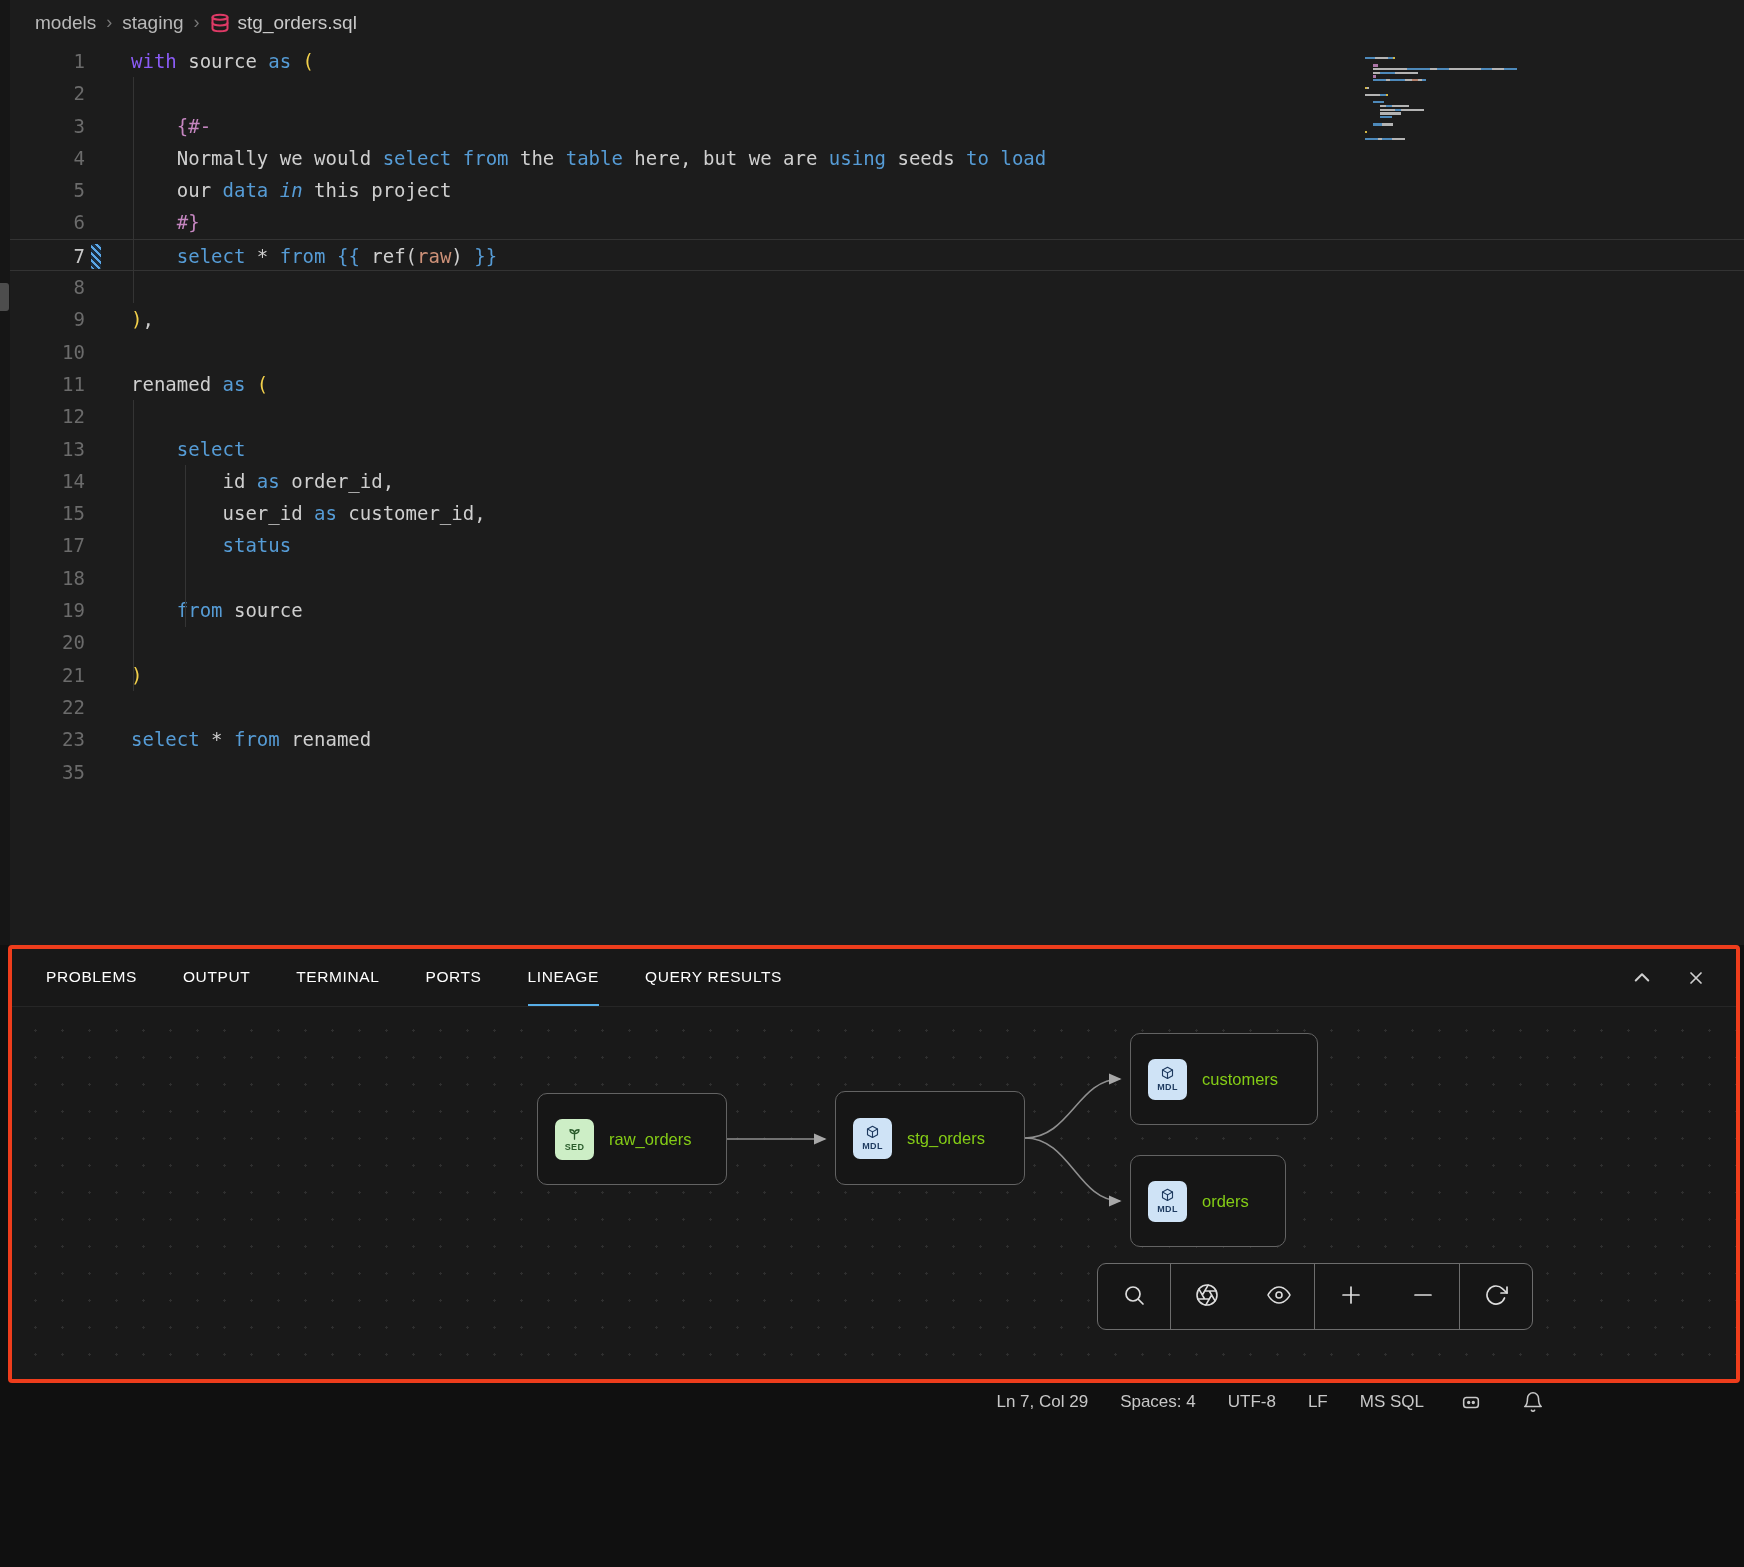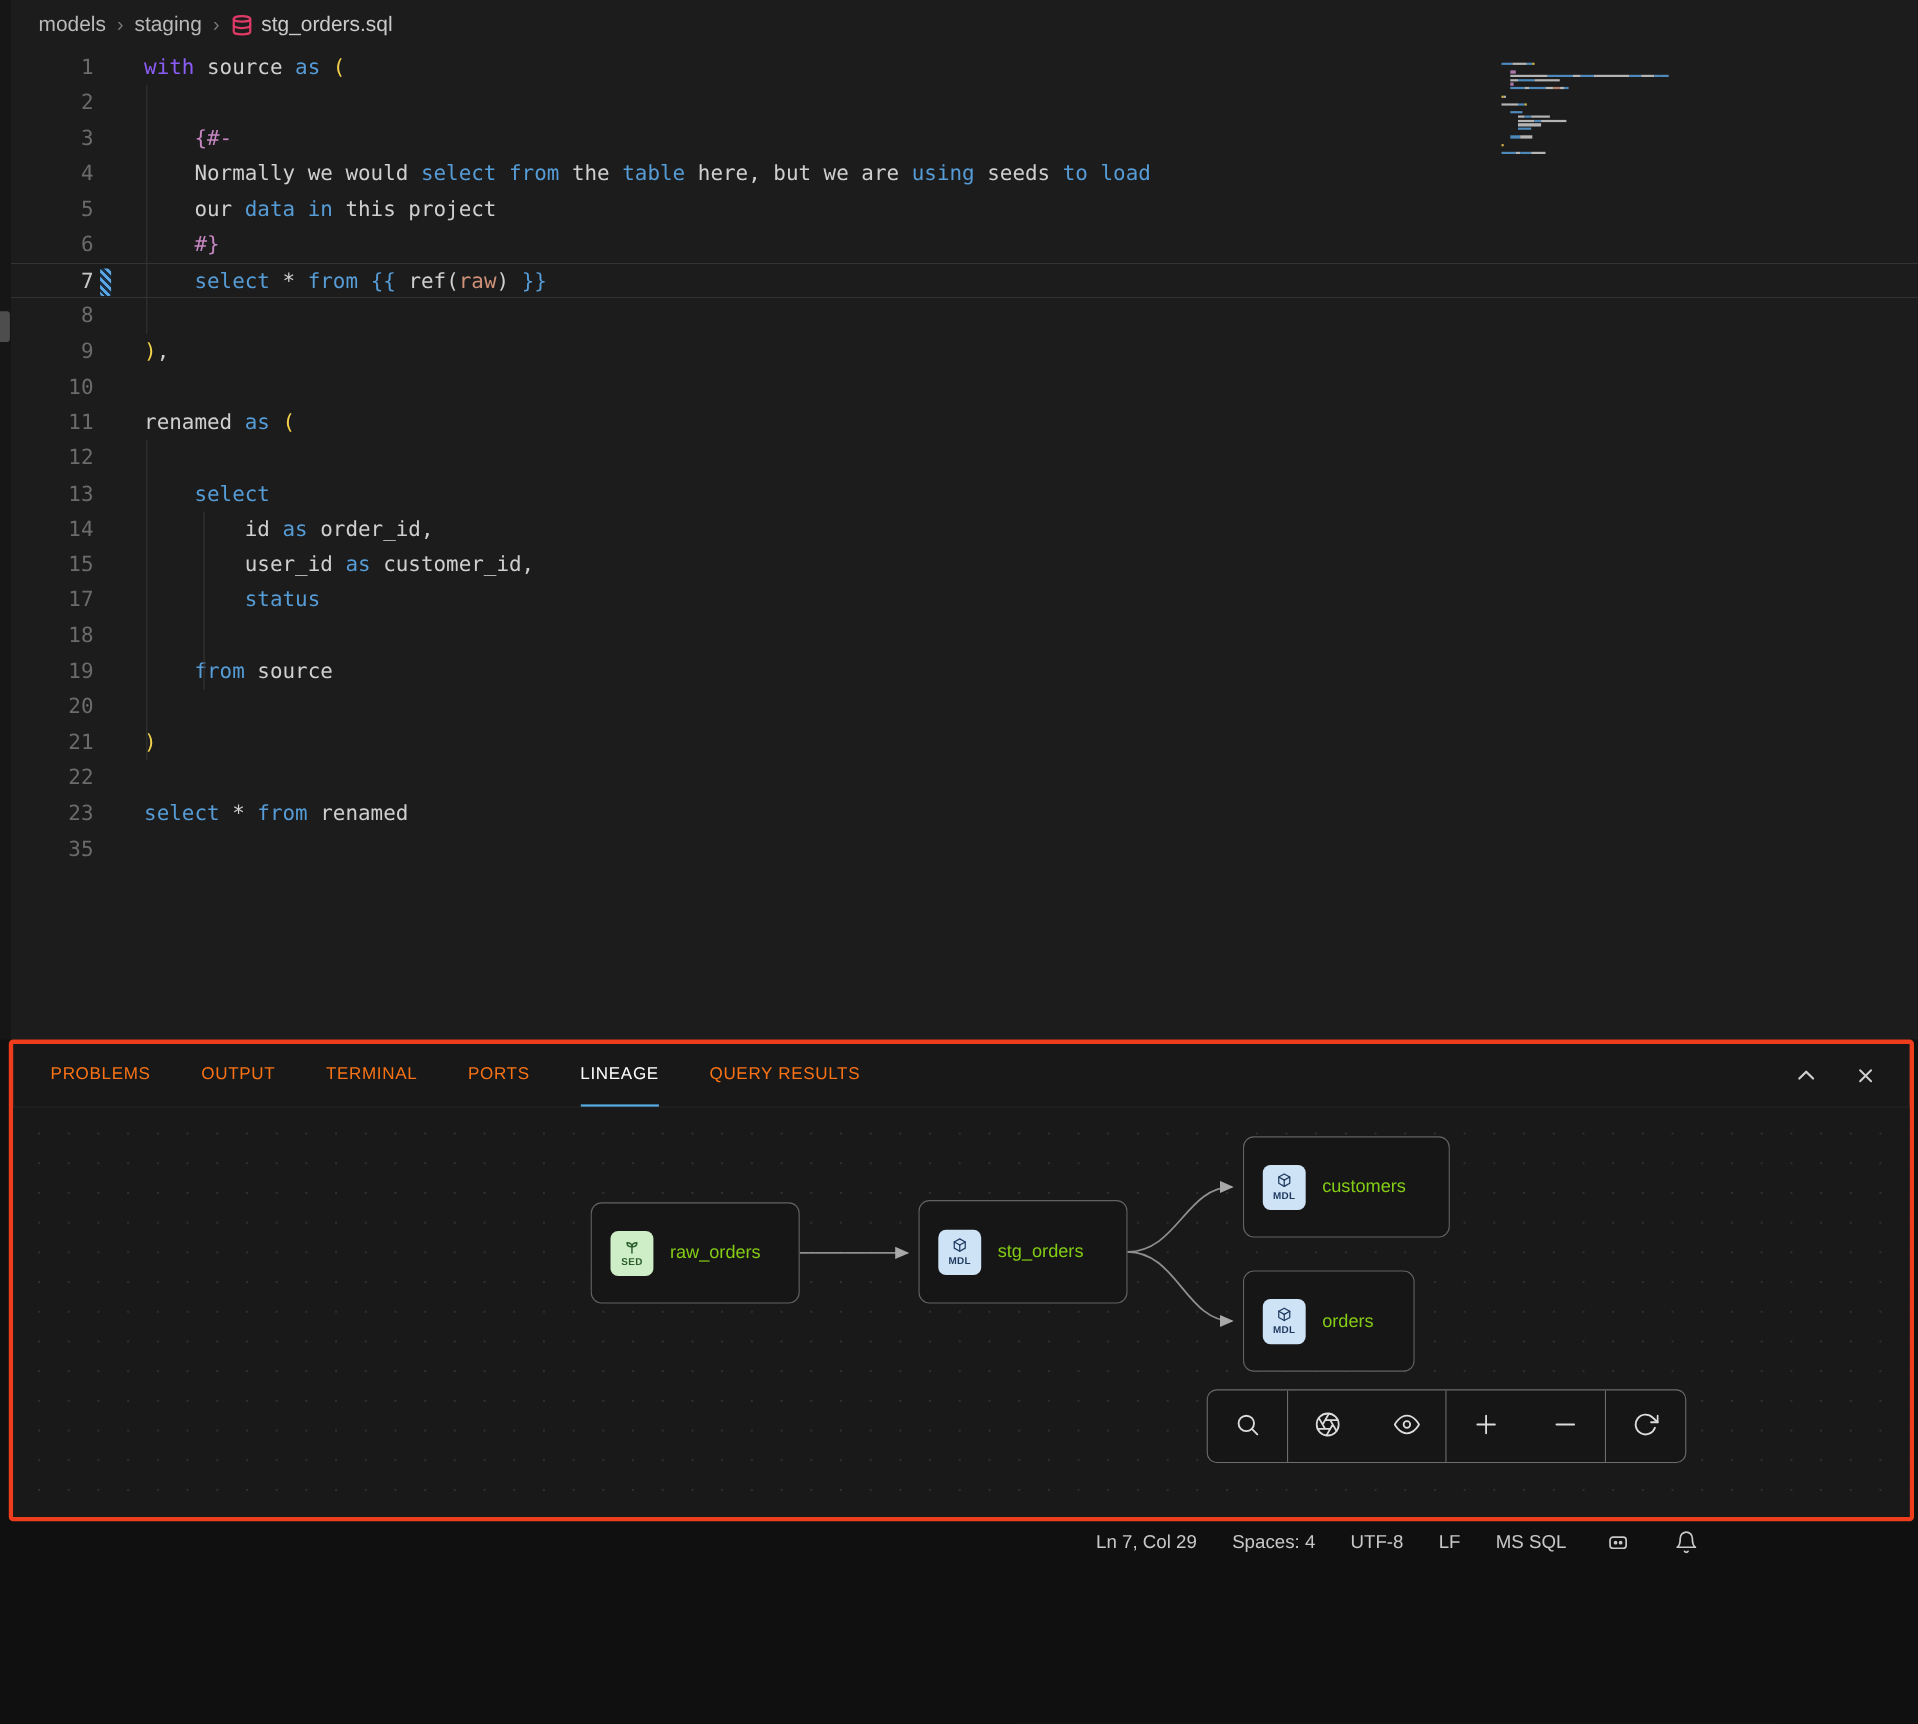--- a/index.html
+++ b/index.html
@@ -48,21 +48,21 @@
   
   .bottom-panel {
     position:absolute; left:8px; top:945px; width:1732px; height:438px;
     border:4px solid #ee3d1c; border-radius:4px; background:#181818;
   }
   .panel-tabs {
     height:58px; display:flex; align-items:stretch; padding:0 34px; gap:46px;
     position:relative; border-bottom:1px solid #262626;
   }
   .tab {
-    display:flex; align-items:center; color:#f97316; font-size:15.5px; letter-spacing:0.6px;
+    display:flex; align-items:center; color:#ffffff; font-size:15.5px; letter-spacing:0.6px;
     border-bottom:2px solid transparent; cursor:pointer;
   }
   .tab.active { color:#ffffff; border-bottom-color:#58aee7; }
   .panel-actions { position:absolute; right:26px; top:0; height:58px; display:flex; align-items:center; gap:26px; }
   .icon-btn { background:none; border:none; padding:4px; cursor:pointer; display:flex; align-items:center; }
   .icon-btn svg { display:block; }
 
   .graph {
     position:absolute; top:58px; left:0; right:0; bottom:0; overflow:hidden;
     background-color:#191919;
@@ -133,21 +133,21 @@
 
   <div class="code-area">
     <div class="indent-guide ig1"></div>
     <div class="indent-guide ig2"></div>
     <div class="indent-guide ig3"></div>
     <div id="code-lines">
         <div class="code-row"><span class="gutter">1</span><span class="gslot"></span><span class="ltext"><span style="color: #8b5cf6; margin-top: 18px;">with </span><span style="color: rgb(207, 207, 207);">source </span><span style="color: rgb(86, 156, 214);">as </span><span style="color: rgb(242, 208, 75);">(</span></span></div>
         <div class="code-row"><span class="gutter">2</span><span class="gslot"></span><span class="ltext"></span></div>
         <div class="code-row"><span class="gutter">3</span><span class="gslot"></span><span class="ltext"><span style="color: rgb(207, 207, 207);">    </span><span style="color: rgb(197, 134, 192);">{#-</span></span></div>
         <div class="code-row"><span class="gutter">4</span><span class="gslot"></span><span class="ltext"><span style="color: rgb(207, 207, 207);">    Normally we would </span><span style="color: rgb(86, 156, 214);">select </span><span style="color: rgb(86, 156, 214);">from </span><span style="color: rgb(207, 207, 207);">the </span><span style="color: rgb(86, 156, 214);">table </span><span style="color: rgb(207, 207, 207);">here, but we are </span><span style="color: rgb(86, 156, 214);">using </span><span style="color: rgb(207, 207, 207);">seeds </span><span style="color: rgb(86, 156, 214);">to </span><span style="color: rgb(86, 156, 214);">load</span></span></div>
-        <div class="code-row"><span class="gutter">5</span><span class="gslot"></span><span class="ltext"><span style="color: rgb(207, 207, 207);">    our </span><span style="color: rgb(86, 156, 214);">data </span><span style="color: rgb(86, 156, 214);">in </span><span style="color: rgb(207, 207, 207);">this project</span></span></div>
+        <div class="code-row"><span class="gutter">5</span><span class="gslot"></span><span class="ltext"><span style="color: rgb(207, 207, 207);">    our </span><span style="color: rgb(86, 156, 214);">data </span><span style="color: rgb(86, 156, 214); font-style: italic;">in </span><span style="color: rgb(207, 207, 207);">this project</span></span></div>
         <div class="code-row"><span class="gutter">6</span><span class="gslot"></span><span class="ltext"><span style="color: rgb(207, 207, 207);">    </span><span style="color: rgb(197, 134, 192);">#}</span></span></div>
         <div class="code-row current"><span class="gutter">7</span><span class="gslot"><span class="stripe-badge"></span></span><span class="ltext"><span style="color: rgb(207, 207, 207);">    </span><span style="color: rgb(86, 156, 214);">select </span><span style="color: rgb(207, 207, 207);">* </span><span style="color: rgb(86, 156, 214);">from </span><span style="color: rgb(86, 156, 214);">{{ </span><span style="color: rgb(207, 207, 207);">ref(</span><span style="color: rgb(206, 145, 120);">raw</span><span style="color: rgb(207, 207, 207);">) </span><span style="color: rgb(86, 156, 214);">}}</span></span></div>
         <div class="code-row"><span class="gutter">8</span><span class="gslot"></span><span class="ltext"></span></div>
         <div class="code-row"><span class="gutter">9</span><span class="gslot"></span><span class="ltext"><span style="color: rgb(242, 208, 75);">)</span><span style="color: rgb(207, 207, 207);">,</span></span></div>
         <div class="code-row"><span class="gutter">10</span><span class="gslot"></span><span class="ltext"></span></div>
         <div class="code-row"><span class="gutter">11</span><span class="gslot"></span><span class="ltext"><span style="color: rgb(207, 207, 207);">renamed </span><span style="color: rgb(86, 156, 214);">as </span><span style="color: rgb(242, 208, 75);">(</span></span></div>
         <div class="code-row"><span class="gutter">12</span><span class="gslot"></span><span class="ltext"></span></div>
         <div class="code-row"><span class="gutter">13</span><span class="gslot"></span><span class="ltext"><span style="color: rgb(207, 207, 207);">    </span><span style="color: rgb(86, 156, 214);">select</span></span></div>
         <div class="code-row"><span class="gutter">14</span><span class="gslot"></span><span class="ltext"><span style="color: rgb(207, 207, 207);">        id </span><span style="color: rgb(86, 156, 214);">as </span><span style="color: rgb(207, 207, 207);">order_id,</span></span></div>
         <div class="code-row"><span class="gutter">15</span><span class="gslot"></span><span class="ltext"><span style="color: rgb(207, 207, 207);">        user_id </span><span style="color: rgb(86, 156, 214);">as </span><span style="color: rgb(207, 207, 207);">customer_id,</span></span></div>

